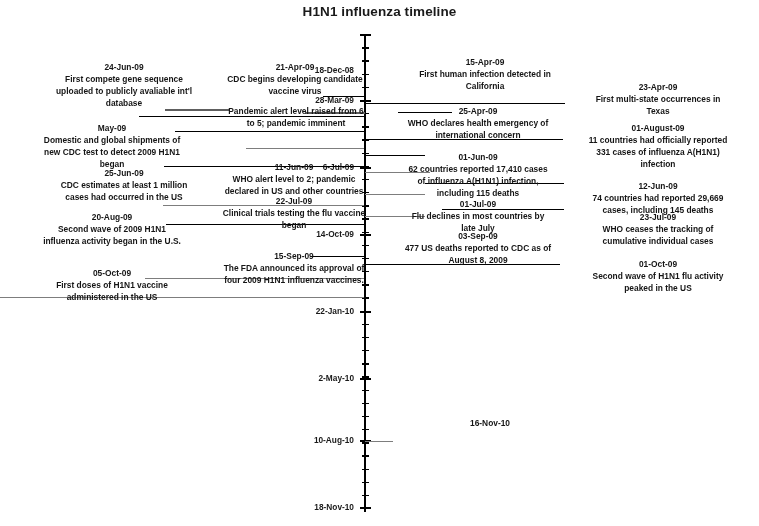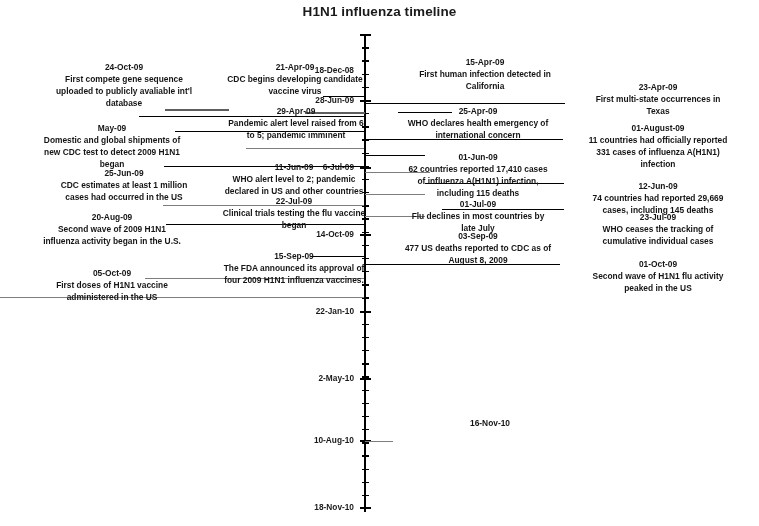--- a/index.html
+++ b/index.html
@@ -136,21 +136,21 @@
       <div class="tick-major" style="left: 359.5px; top: 100px;"></div>
       <div class="tick-major" style="left: 359.5px; top: 167px;"></div>
       <div class="tick-major" style="left: 359.5px; top: 234px;"></div>
       <div class="tick-major" style="left: 359.5px; top: 311px;"></div>
       <div class="tick-major" style="left: 359.5px; top: 378px;"></div>
       <div class="tick-major" style="left: 359.5px; top: 440px;"></div>
       <div class="tick-major" style="left: 359.5px; top: 507px;"></div>
     </div>
   <div id="tick-labels">
       <div class="tick-label" style="left: 298px; top: 29px; width: 56px; margin-top: 36px;">18-Dec-08</div>
-      <div class="tick-label" style="left: 298px; top: 95px; width: 56px;">28-Jun-09</div>
+      <div class="tick-label" style="left: 298px; top: 95px; width: 56px;">28-Mar-09</div>
       <div class="tick-label" style="left: 298px; top: 162px; width: 56px;">6-Jul-09</div>
       <div class="tick-label" style="left: 298px; top: 229px; width: 56px;">14-Oct-09</div>
       <div class="tick-label" style="left: 298px; top: 306px; width: 56px;">22-Jan-10</div>
       <div class="tick-label" style="left: 298px; top: 373px; width: 56px;">2-May-10</div>
       <div class="tick-label" style="left: 298px; top: 435px; width: 56px;">10-Aug-10</div>
       <div class="tick-label" style="left: 298px; top: 502px; width: 56px;">18-Nov-10</div>
     </div>
 
   <div id="leaders">
       <div class="leader thick" style="left: 165px; top: 109px; width: 64px;"></div>
@@ -174,28 +174,28 @@
       <div class="leader" style="left: 310px; top: 256px; width: 54px;"></div>
       <div class="leader" style="left: 365px; top: 264px; width: 195px;"></div>
       <div class="leader gray" style="left: 145px; top: 278px; width: 219px;"></div>
       <div class="leader gray" style="left: 0px; top: 297px; width: 364px;"></div>
       <div class="leader gray" style="left: 365px; top: 441px; width: 28px;"></div>
     </div>
 
   <div id="events">
       <div class="event" style="left: 378px; top: 57px; width: 214px;"><span class="ev-date">15-Apr-09</span><span class="ev-desc">First human infection detected in
 California</span></div>
-      <div class="event" style="left: 20px; top: 62px; width: 208px;"><span class="ev-date">24-Oct-09</span><span class="ev-desc">First compete gene sequence
+      <div class="event" style="left: 20px; top: 62px; width: 208px;"><span class="ev-date">24-Jun-09</span><span class="ev-desc">First compete gene sequence
 uploaded to publicly avaliable int'l
 database</span></div>
       <div class="event" style="left: 188px; top: 62px; width: 214px;"><span class="ev-date">21-Apr-09</span><span class="ev-desc">CDC begins developing candidate
 vaccine virus</span></div>
       <div class="event" style="left: 560px; top: 82px; width: 196px;"><span class="ev-date">23-Apr-09</span><span class="ev-desc">First multi-state occurrences in
 Texas</span></div>
-      <div class="event" style="left: 192px; top: 106px; width: 208px;"><span class="ev-date">29-Apr-09</span><span class="ev-desc">Pandemic alert level raised from 6
+      <div class="event" style="left: 192px; top: 106px; width: 208px;"><span class="ev-desc">Pandemic alert level raised from 6
 to 5; pandemic imminent</span></div>
       <div class="event" style="left: 374px; top: 106px; width: 208px;"><span class="ev-date">25-Apr-09</span><span class="ev-desc">WHO declares health emergency of
 international concern</span></div>
       <div class="event" style="left: 8px; top: 123px; width: 208px;"><span class="ev-date">May-09</span><span class="ev-desc">Domestic and global shipments of
 new CDC test to detect 2009 H1N1
 began</span></div>
       <div class="event" style="left: 560px; top: 123px; width: 196px;"><span class="ev-date">01-August-09</span><span class="ev-desc">11 countries had officially reported
 331 cases of influenza A(H1N1)
 infection</span></div>
       <div class="event" style="left: 20px; top: 168px; width: 208px; text-align: center;"><span class="ev-date">25-Jun-09</span><span class="ev-desc">CDC estimates at least 1 million

